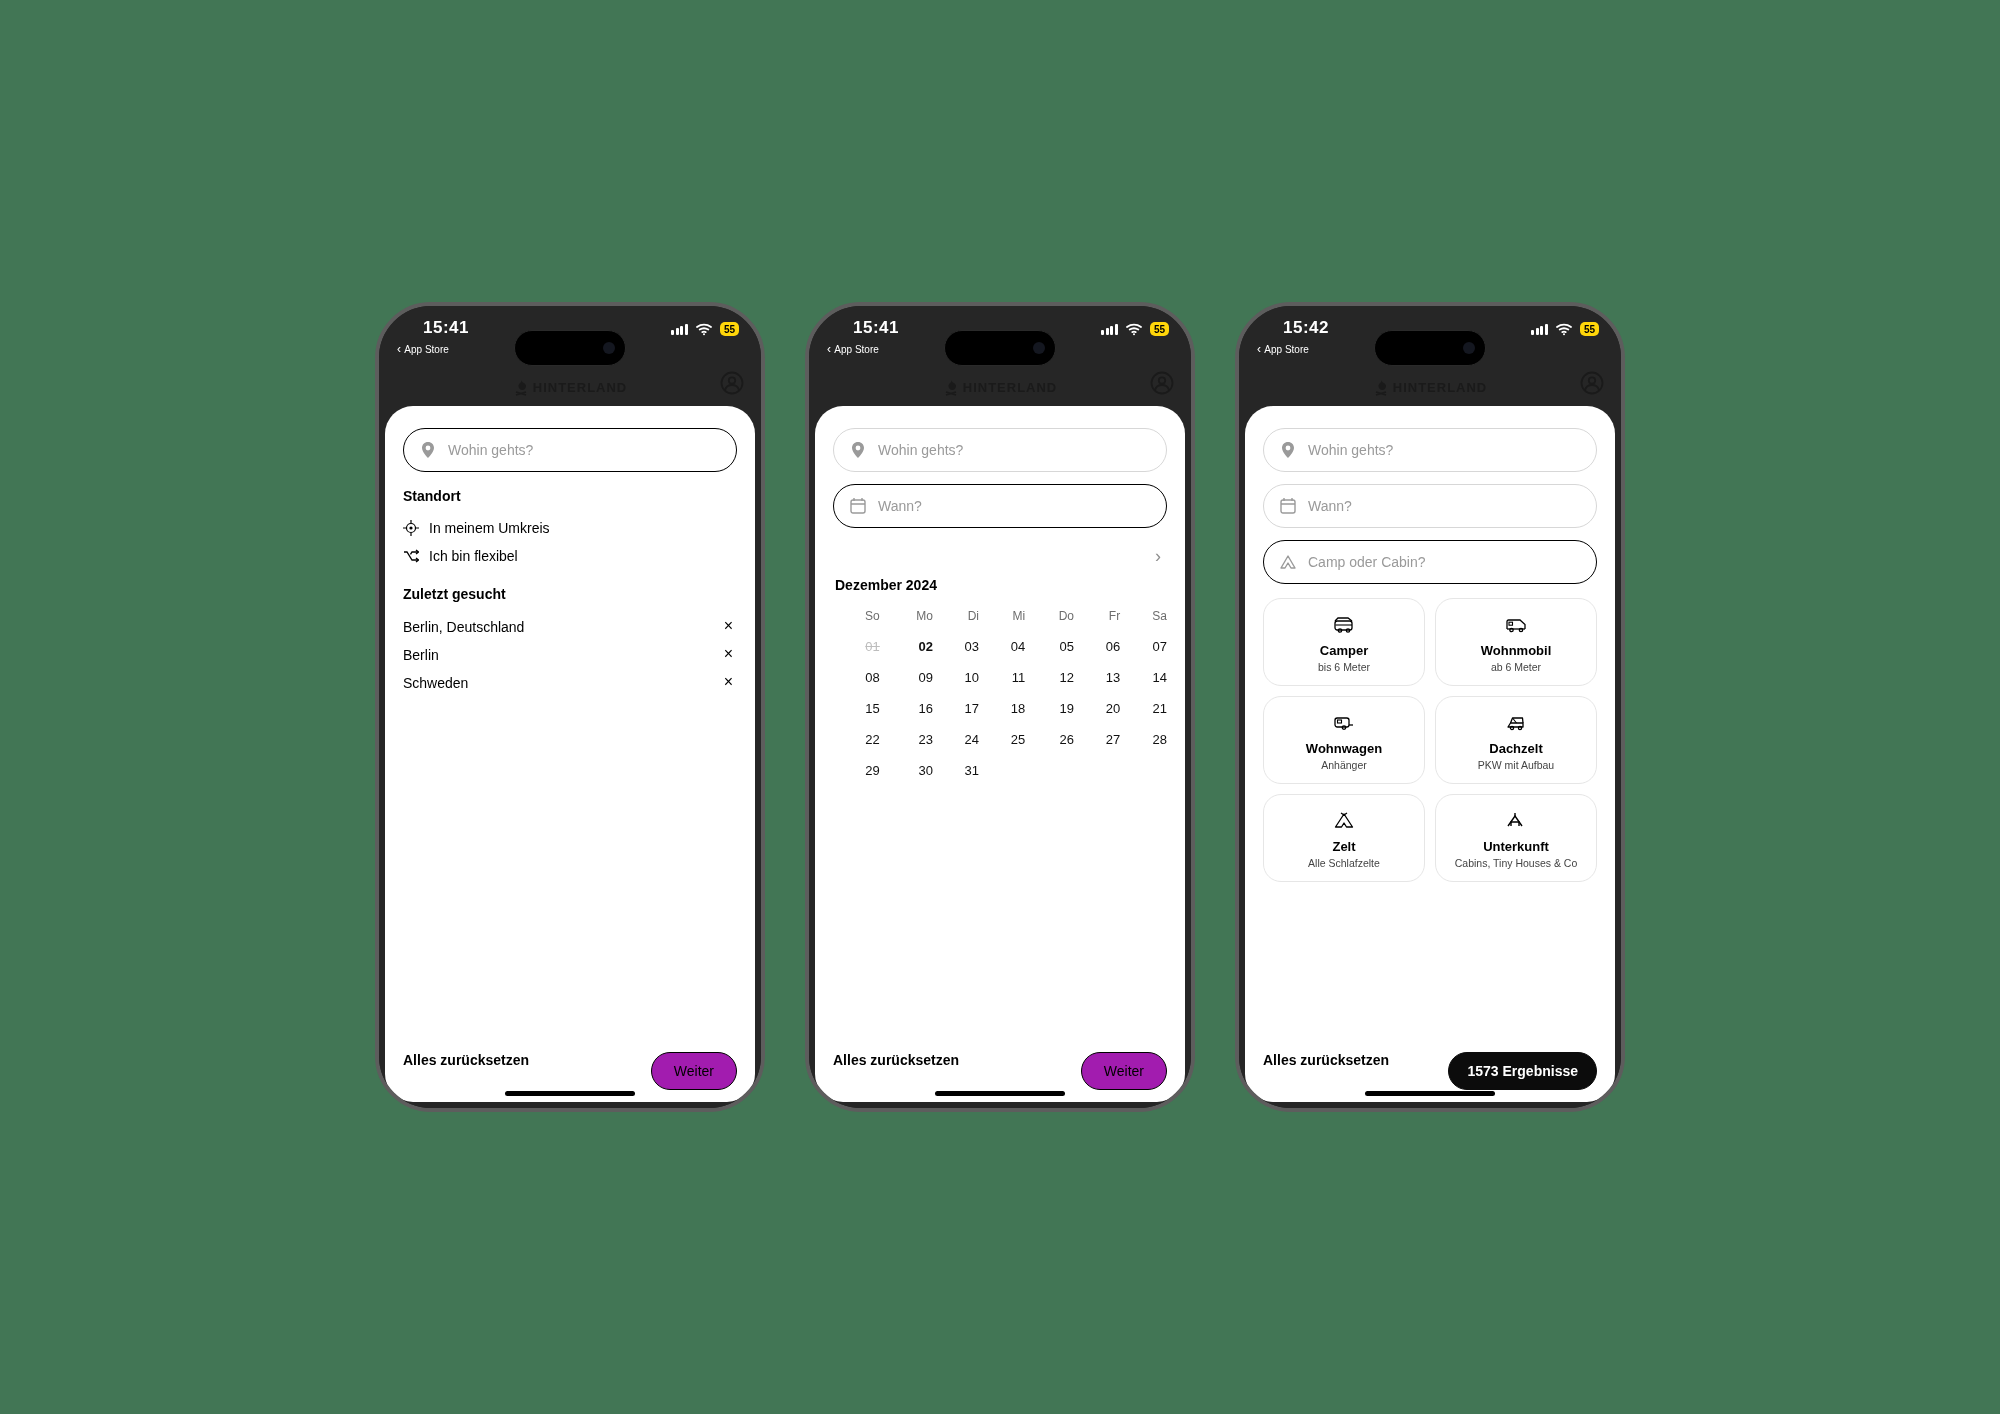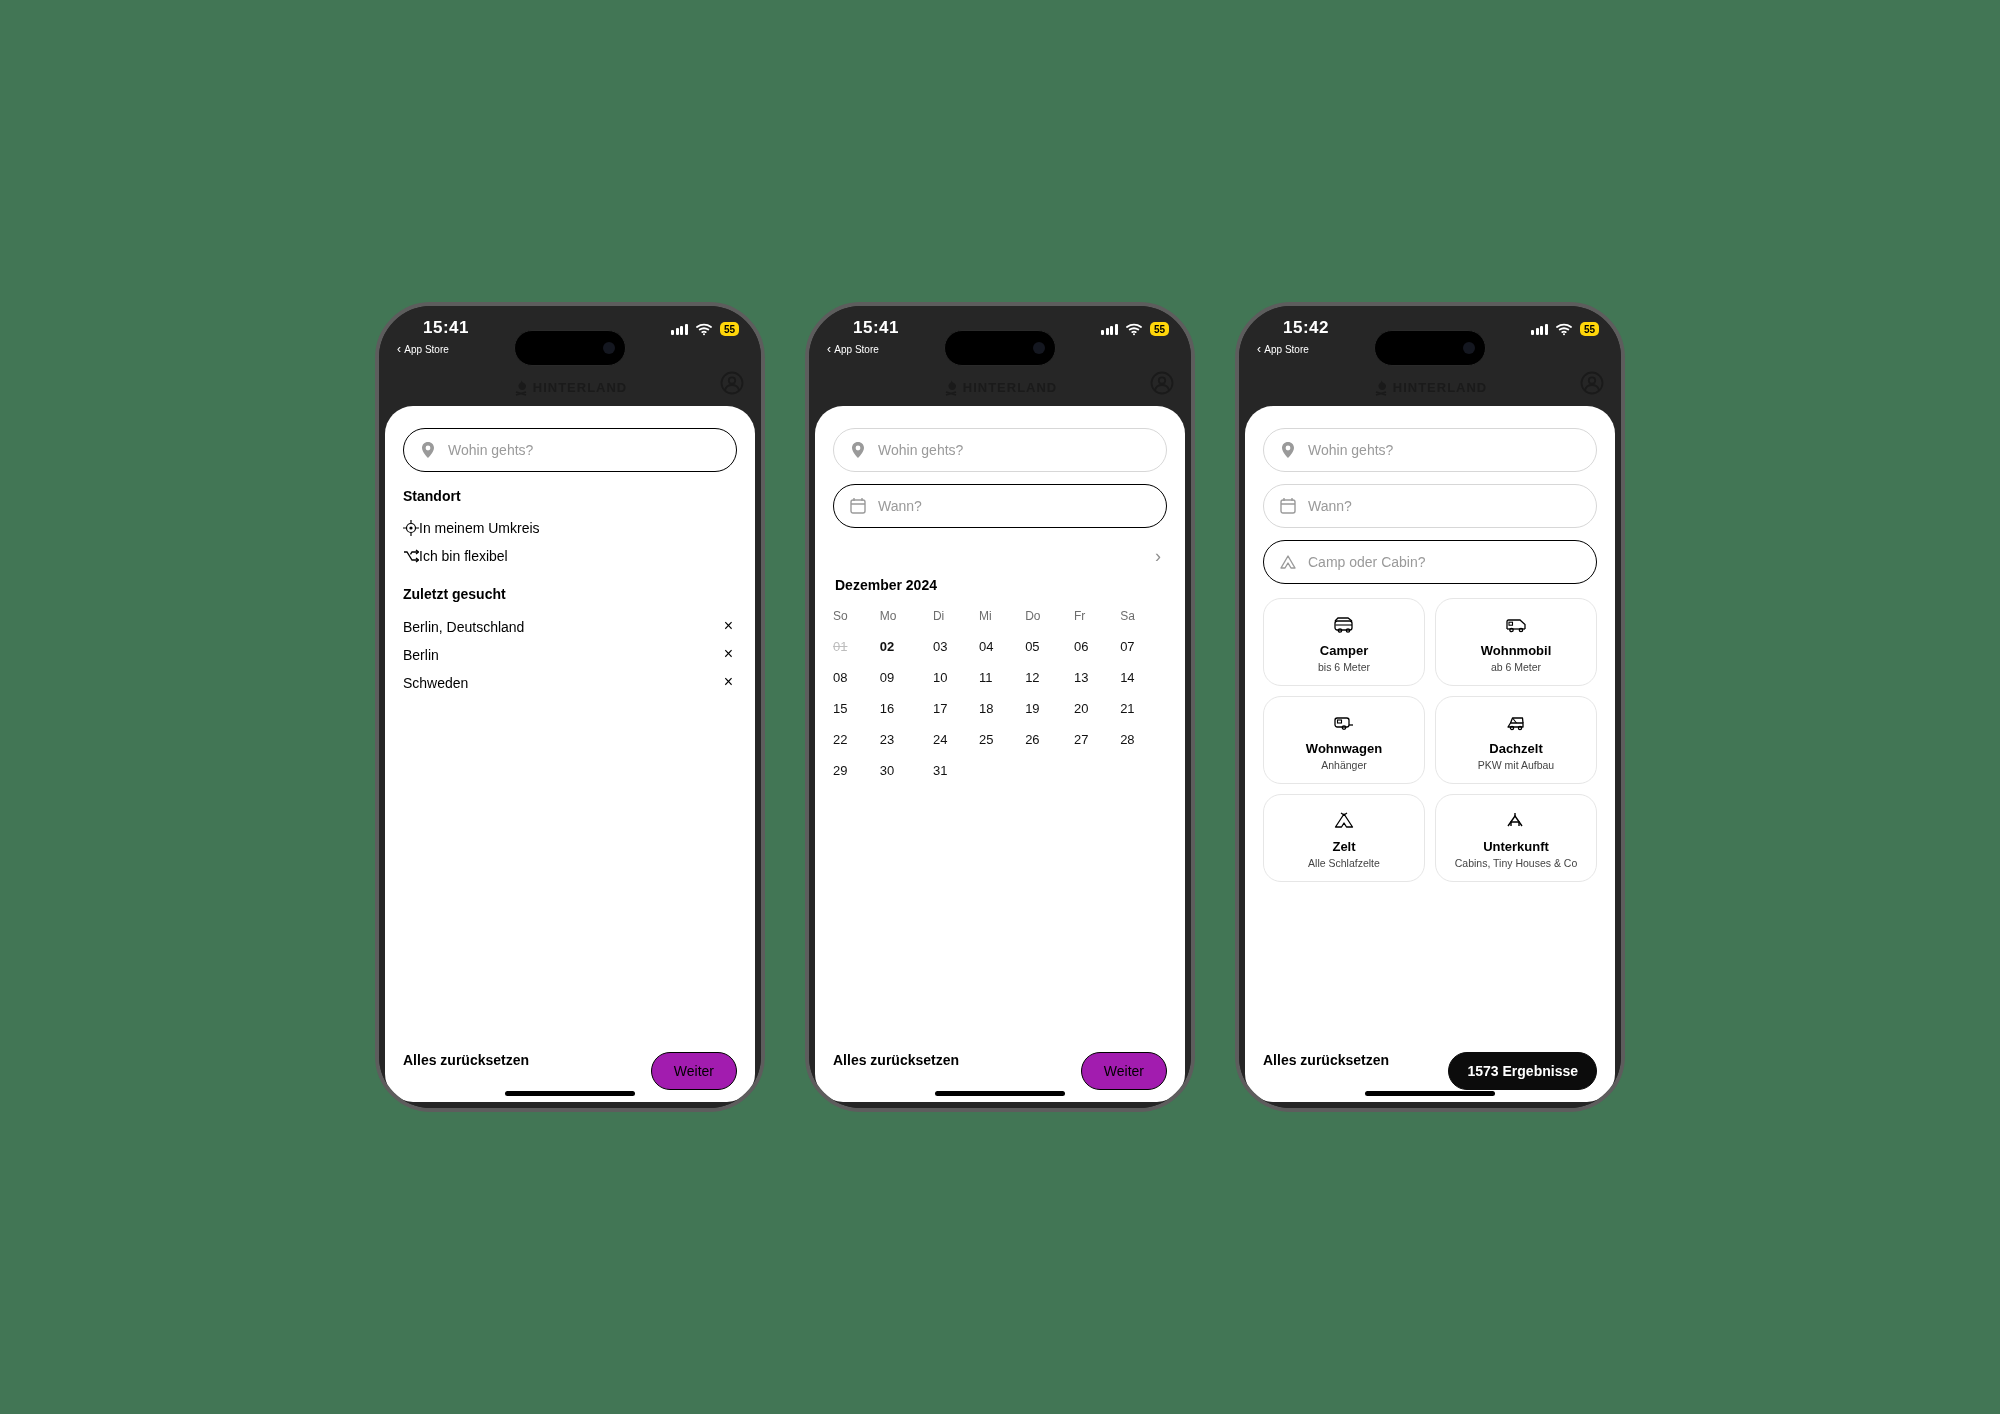--- a/index.html
+++ b/index.html
@@ -36,28 +36,28 @@
   .footer{display:flex;justify-content:space-between;padding:12px 0 12px;border-top:0;margin-top:auto}
   .btn-pill{border:1.5px solid #000;border-radius:24px;padding:10px 22px;font-size:14px;font-weight:400;background:#a21caf}
   .btn-dark{background:#0c0c0c;color:#fff;border:1.5px solid #0c0c0c;border-radius:24px;padding:10px 18px;font-size:14px;font-weight:600}
   .reset{font-size:14px;font-weight:600}
 
   .field{display:flex;align-items:center;gap:12px;border:1px solid #d7d7d7;border-radius:26px;padding:13px 16px;font-size:14px;color:#9a9a9a;margin-bottom:12px}
   .field.active{border:1.5px solid #000;color:#9a9a9a}
   .field svg{flex-shrink:0;}
 
   h4{font-size:14px;font-weight:700;margin:16px 0 10px}
-  .opt{display:flex;align-items:center;font-size:14px;padding:6px 0}
+  .opt{display:flex;align-items:center;gap:10px;font-size:14px;padding:6px 0}
   .recent{display:flex;align-items:flex-end;justify-content:space-between;font-size:14px;padding:5px 0}
   .recent .x{color:#000;font-size:16px;padding:0 4px}
 
   
   .cal-nav{display:flex;justify-content:flex-end;color:#8f8f8f;padding:6px 6px 0 0;font-size:18px}
   .cal-title{font-size:14px;font-weight:700;margin:10px 0 8px;padding-left:2px}
-  table.cal{width:100%;border-collapse:collapse;text-align:left;font-size:13px;color:#111}
+  table.cal{width:100%;border-collapse:collapse;text-align:right;font-size:13px;color:#111}
   table.cal th{font-weight:500;color:#6d6d6d;font-size:12px;padding:8px 0}
   table.cal td{padding:8px 0}
   td.past{color:#bdbdbd;text-decoration:line-through}
   td.today{font-weight:800}
 
   
   .cards{display:grid;grid-template-columns:1fr 1fr;gap:10px;margin-top:14px}
   .card{border:1px solid #e6e6e6;border-radius:18px;padding:14px 8px 12px;text-align:center}
   .card .ico{height:22px;display:flex;justify-content:center;align-items:center;margin-bottom:8px}
   .card .t{font-size:13px;font-weight:700}

